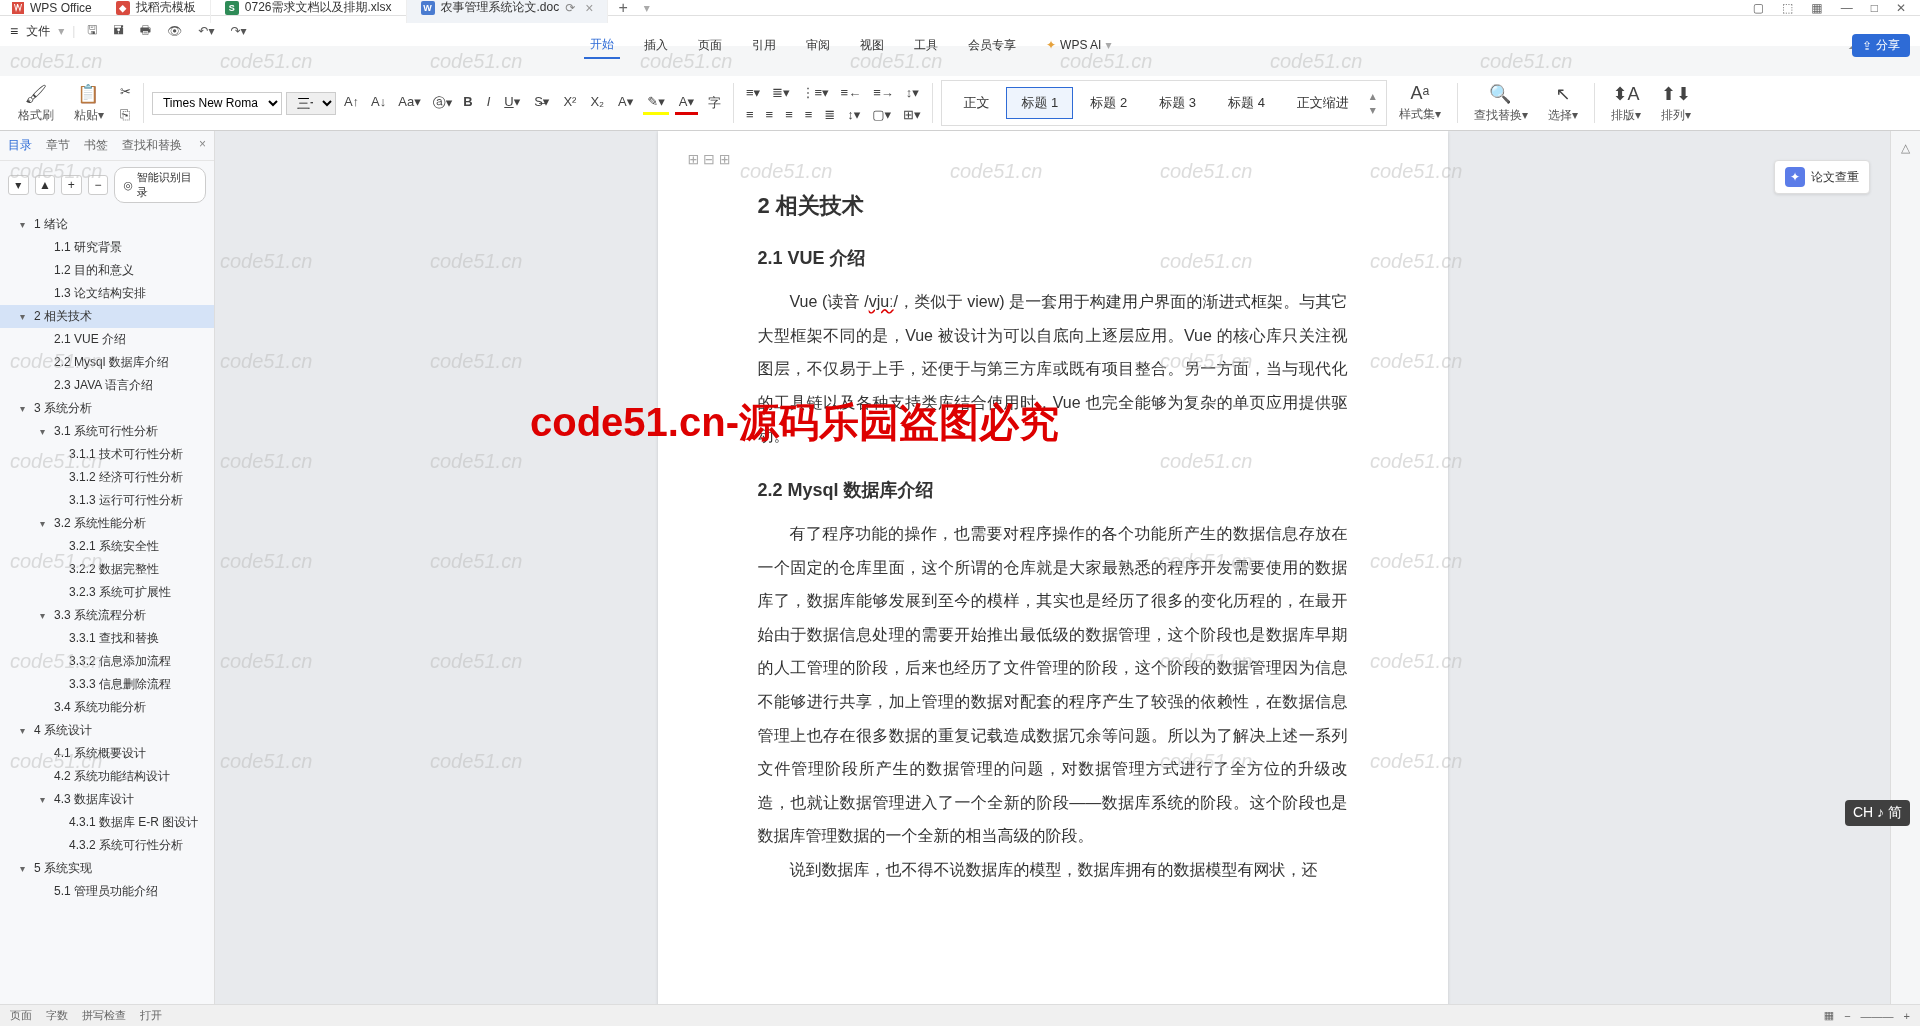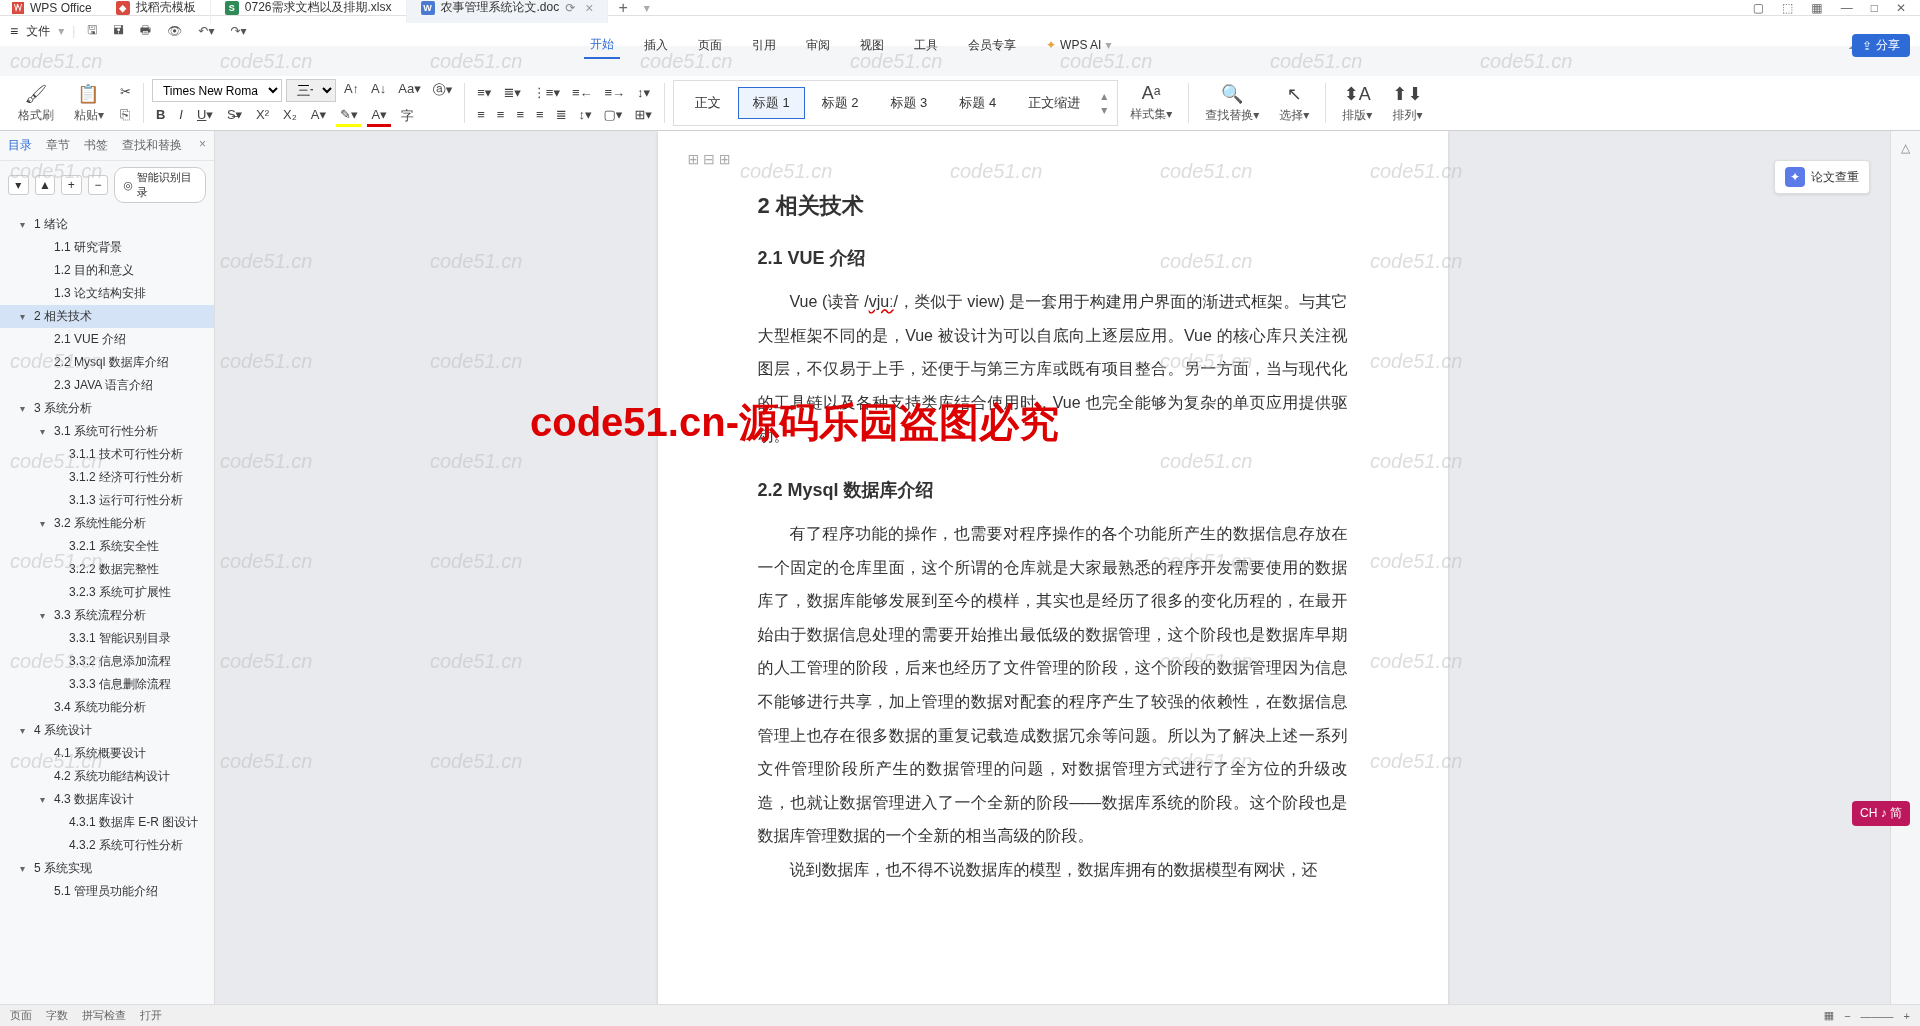--- a/index.html
+++ b/index.html
@@ -77,21 +77,21 @@
 
 .right-bar { width: 30px; background: #f5f6f7; border-left: 1px solid #ddd; display: flex; flex-direction: column; align-items: center; padding-top: 10px; gap: 14px; }
 .right-bar .rb-ico { color: #888; cursor: pointer; }
 .float-btn { position: absolute; right: 50px; top: 160px; background: #fff; border: 1px solid #ddd; border-radius: 4px; padding: 6px 10px; display: flex; align-items: center; gap: 6px; box-shadow: 0 1px 3px rgba(0,0,0,.1); cursor: pointer; }
 .float-btn .fb-ico { width: 20px; height: 20px; background: #5b7ce8; border-radius: 4px; display: flex; align-items: center; justify-content: center; color: #fff; }
 
 
 .statusbar { position: absolute; bottom: 0; left: 0; right: 0; height: 22px; background: #f0f0f0; border-top: 1px solid #ddd; display: flex; align-items: center; padding: 0 10px; font-size: 11px; color: #666; gap: 14px; }
 .statusbar .sb-right { margin-left: auto; display: flex; gap: 10px; align-items: center; }
 
-.ime-badge { position: absolute; right: 10px; bottom: 200px; background: #be185d; color: #fff; padding: 4px 8px; border-radius: 4px; font-size: 12px; }
+.ime-badge { position: absolute; right: 10px; bottom: 200px; background: #404040; color: #fff; padding: 4px 8px; border-radius: 4px; font-size: 14px; }
 
 
 .section-ind { position: absolute; left: 30px; top: 20px; color: #aaa; font-size: 14px; display: flex; gap: 2px; }
 </style>
 </head>
 <body>
 
 <div class="watermark" style="top:50px;left:10px">code51.cn</div>
 <div class="watermark" style="top:50px;left:220px">code51.cn</div>
 <div class="watermark" style="top:50px;left:430px">code51.cn</div>
@@ -212,21 +212,21 @@
   </div>
   <div class="ribbon-group">
     <span class="ribbon-ico">📋</span>
     <span class="ribbon-label"><span>粘贴</span>▾</span>
   </div>
   <div style="display:flex;flex-direction:column;gap:4px">
     <span class="fmt-btn">✂</span>
     <span class="fmt-btn">⎘</span>
   </div>
   <div class="ribbon-sep"></div>
-  <div style="display:flex;flex-direction:column;gap:3px">
+  <div style="display:flex;gap:3px">
     <div style="display:flex;gap:4px">
       <select class="font-select" style="width:130px"><option>Times New Roma</option></select>
       <select class="font-size-sel"><option>三号</option></select>
       <span class="fmt-btn">A↑</span>
       <span class="fmt-btn">A↓</span>
       <span class="fmt-btn">Aa▾</span>
       <span class="fmt-btn">ⓐ▾</span>
     </div>
     <div style="display:flex;gap:6px">
       <span class="fmt-btn"><b>B</b></span>
@@ -387,21 +387,21 @@
         <div class="toc-item toc-l3">
           <span class="toc-caret"></span>
           <span>3.2.3 系统可扩展性</span>
         </div>
         <div class="toc-item toc-l2">
           <span class="toc-caret">▾</span>
           <span>3.3 系统流程分析</span>
         </div>
         <div class="toc-item toc-l3">
           <span class="toc-caret"></span>
-          <span>3.3.1 智能识别目录</span>
+          <span>3.3.1 查找和替换</span>
         </div>
         <div class="toc-item toc-l3">
           <span class="toc-caret"></span>
           <span>3.3.2 信息添加流程</span>
         </div>
         <div class="toc-item toc-l3">
           <span class="toc-caret"></span>
           <span>3.3.3 信息删除流程</span>
         </div>
         <div class="toc-item toc-l2">

